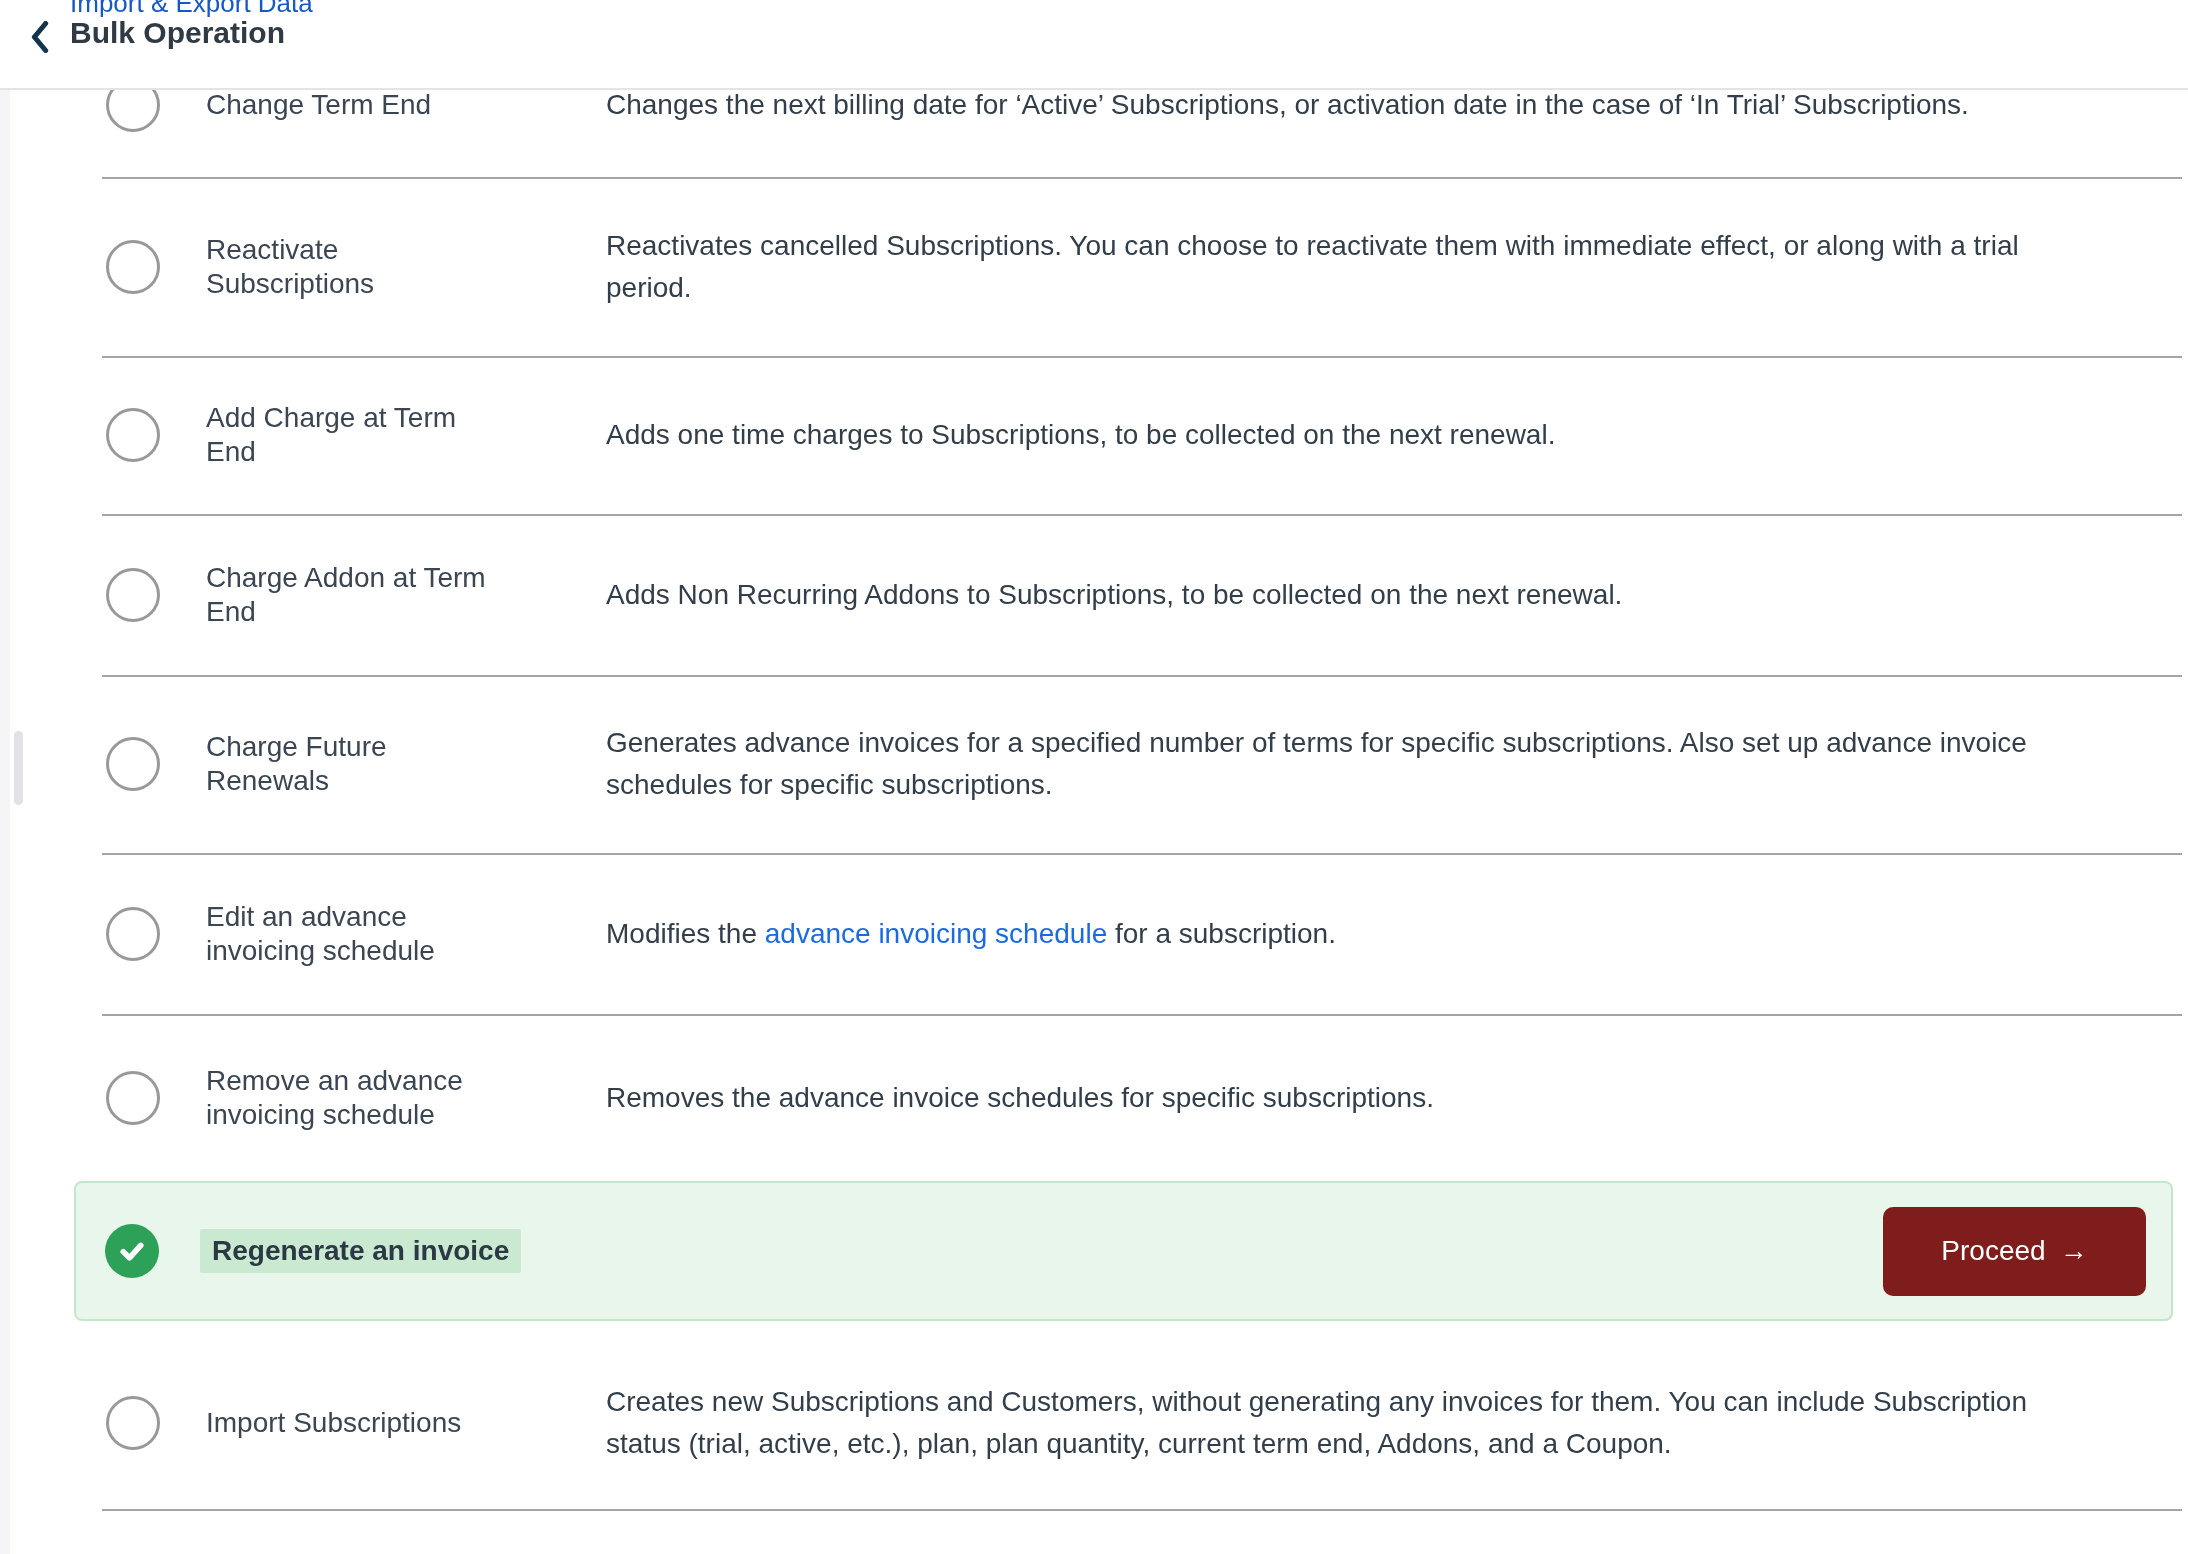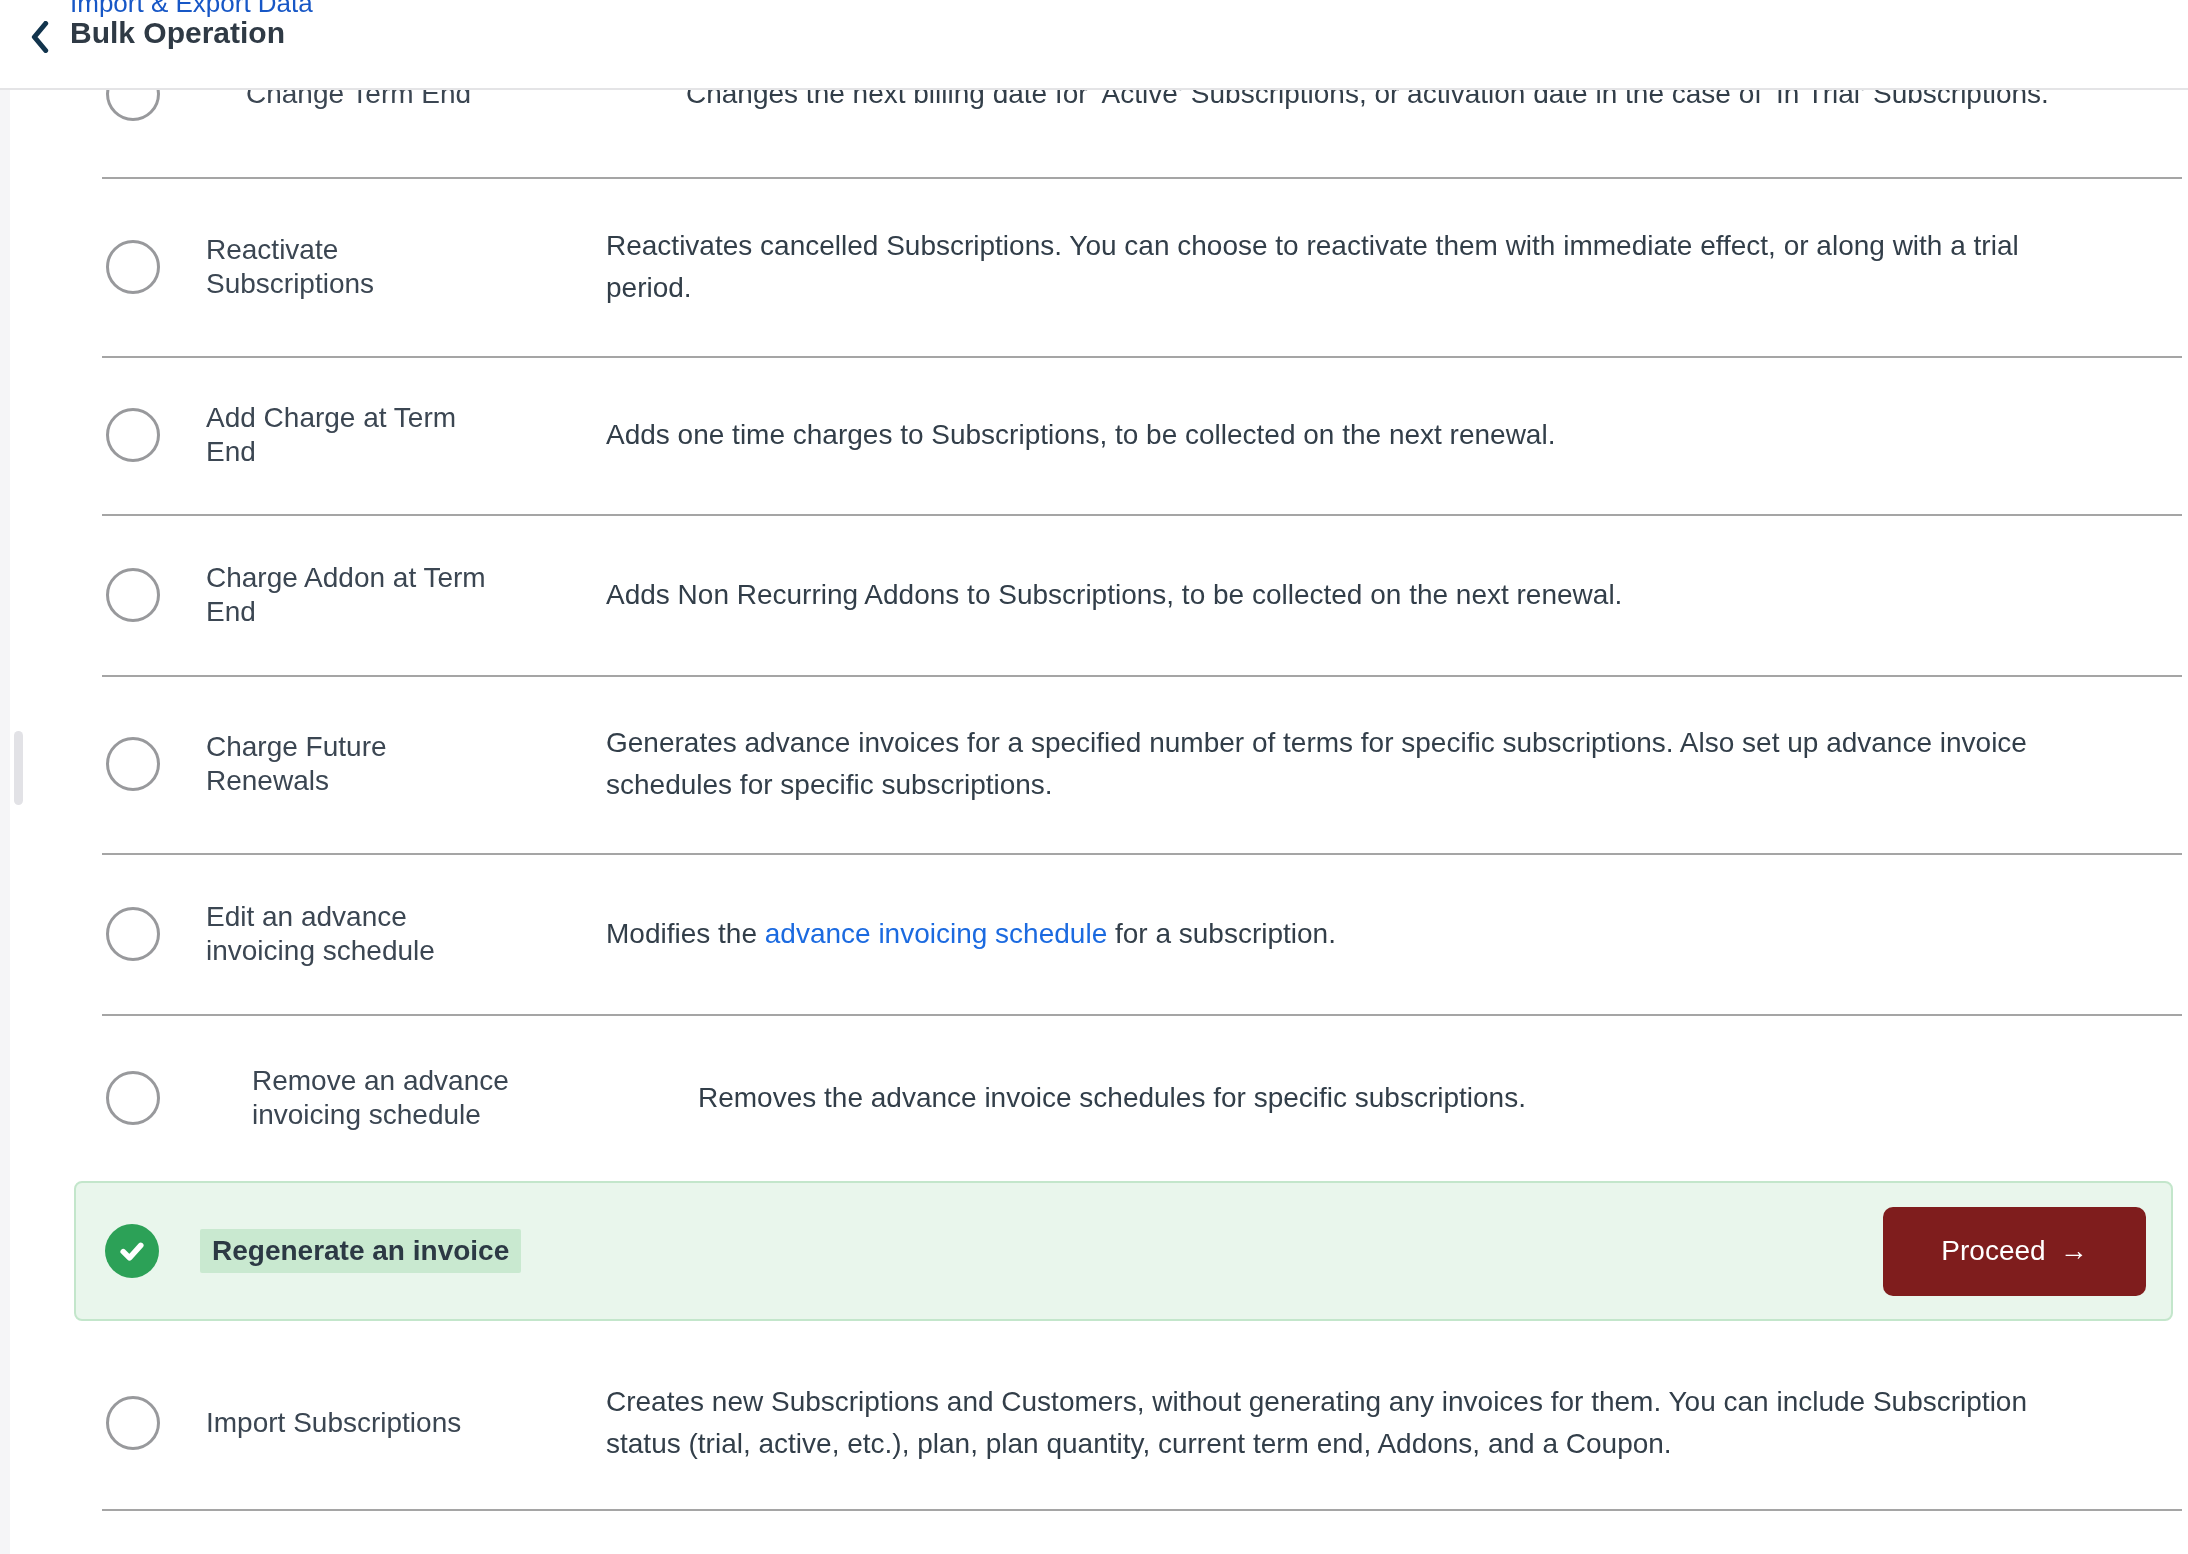--- a/index.html
+++ b/index.html
@@ -29,27 +29,27 @@
     display:flex;align-items:center;z-index:4;
   }
   .check-circle{width:54px;height:54px;margin-left:29px;border-radius:50%;background:#2ca157;display:flex;align-items:center;justify-content:center;flex:none;}
   .selected-label{margin-left:41px;padding:6px 12px;background:#c9e9d0;font-size:28px;font-weight:bold;color:#2c3944;border-radius:2px;}
   .proceed-btn{
     margin-left:auto;margin-right:25px;width:263px;height:89px;border:none;border-radius:10px;
     background:#7f1d1d;color:#ffffff;font-size:28px;font-family:"Liberation Sans",sans-serif;
     display:flex;align-items:center;justify-content:center;cursor:pointer;gap:14px;
   }
   
-  .r1{top:22px;height:144px;gap:40px;}
+  .r1{top:33px;height:144px;}
   .r2{top:177px;height:179px;}
   .r3{top:356px;height:158px;}
   .r4{top:514px;height:161px;}
   .r5{top:675px;height:178px;}
   .r6{top:853px;height:161px;}
-  .r7{top:1014px;height:167px;justify-content:space-between;}
+  .r7{top:1014px;height:167px;}
   .r9{top:1337px;height:172px;}
   .d1{top:177px;} .d2{top:356px;} .d3{top:514px;} .d4{top:675px;}
   .d5{top:853px;} .d6{top:1014px;} .d7{top:1509px;}
 </style>
 </head>
 <body>
 
 <div class="page">
 
   <div class="left-strip"></div>

